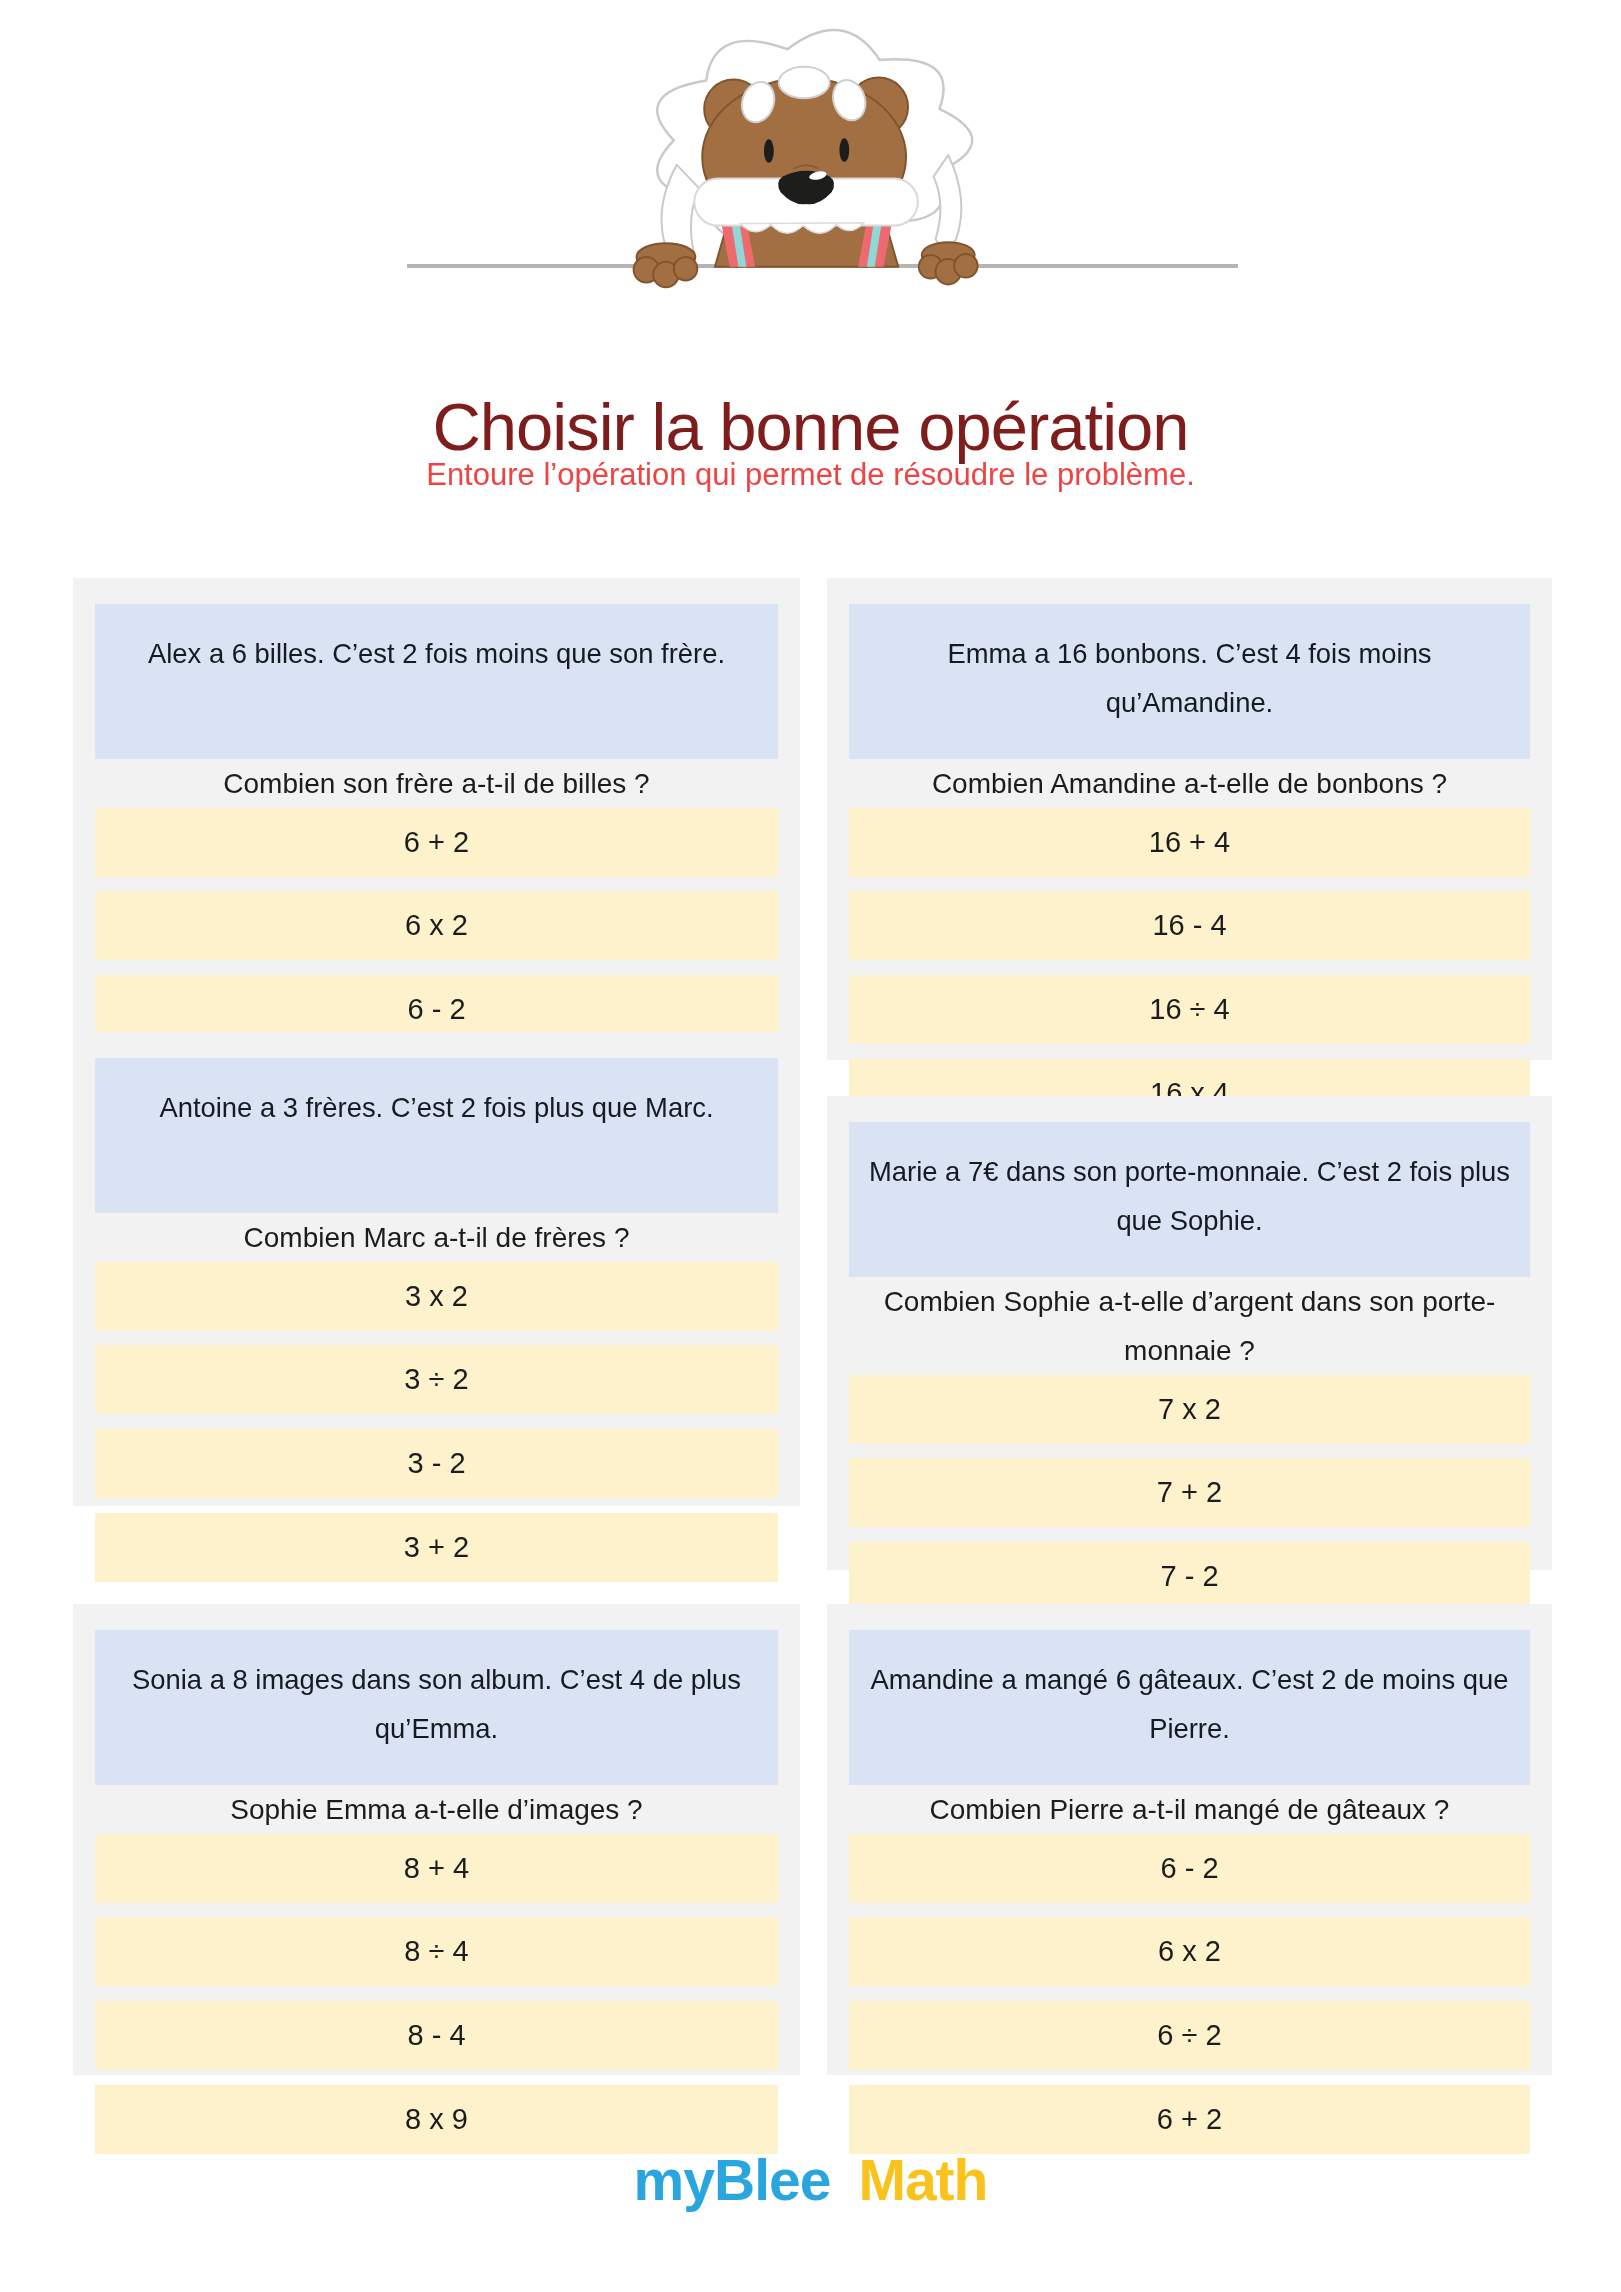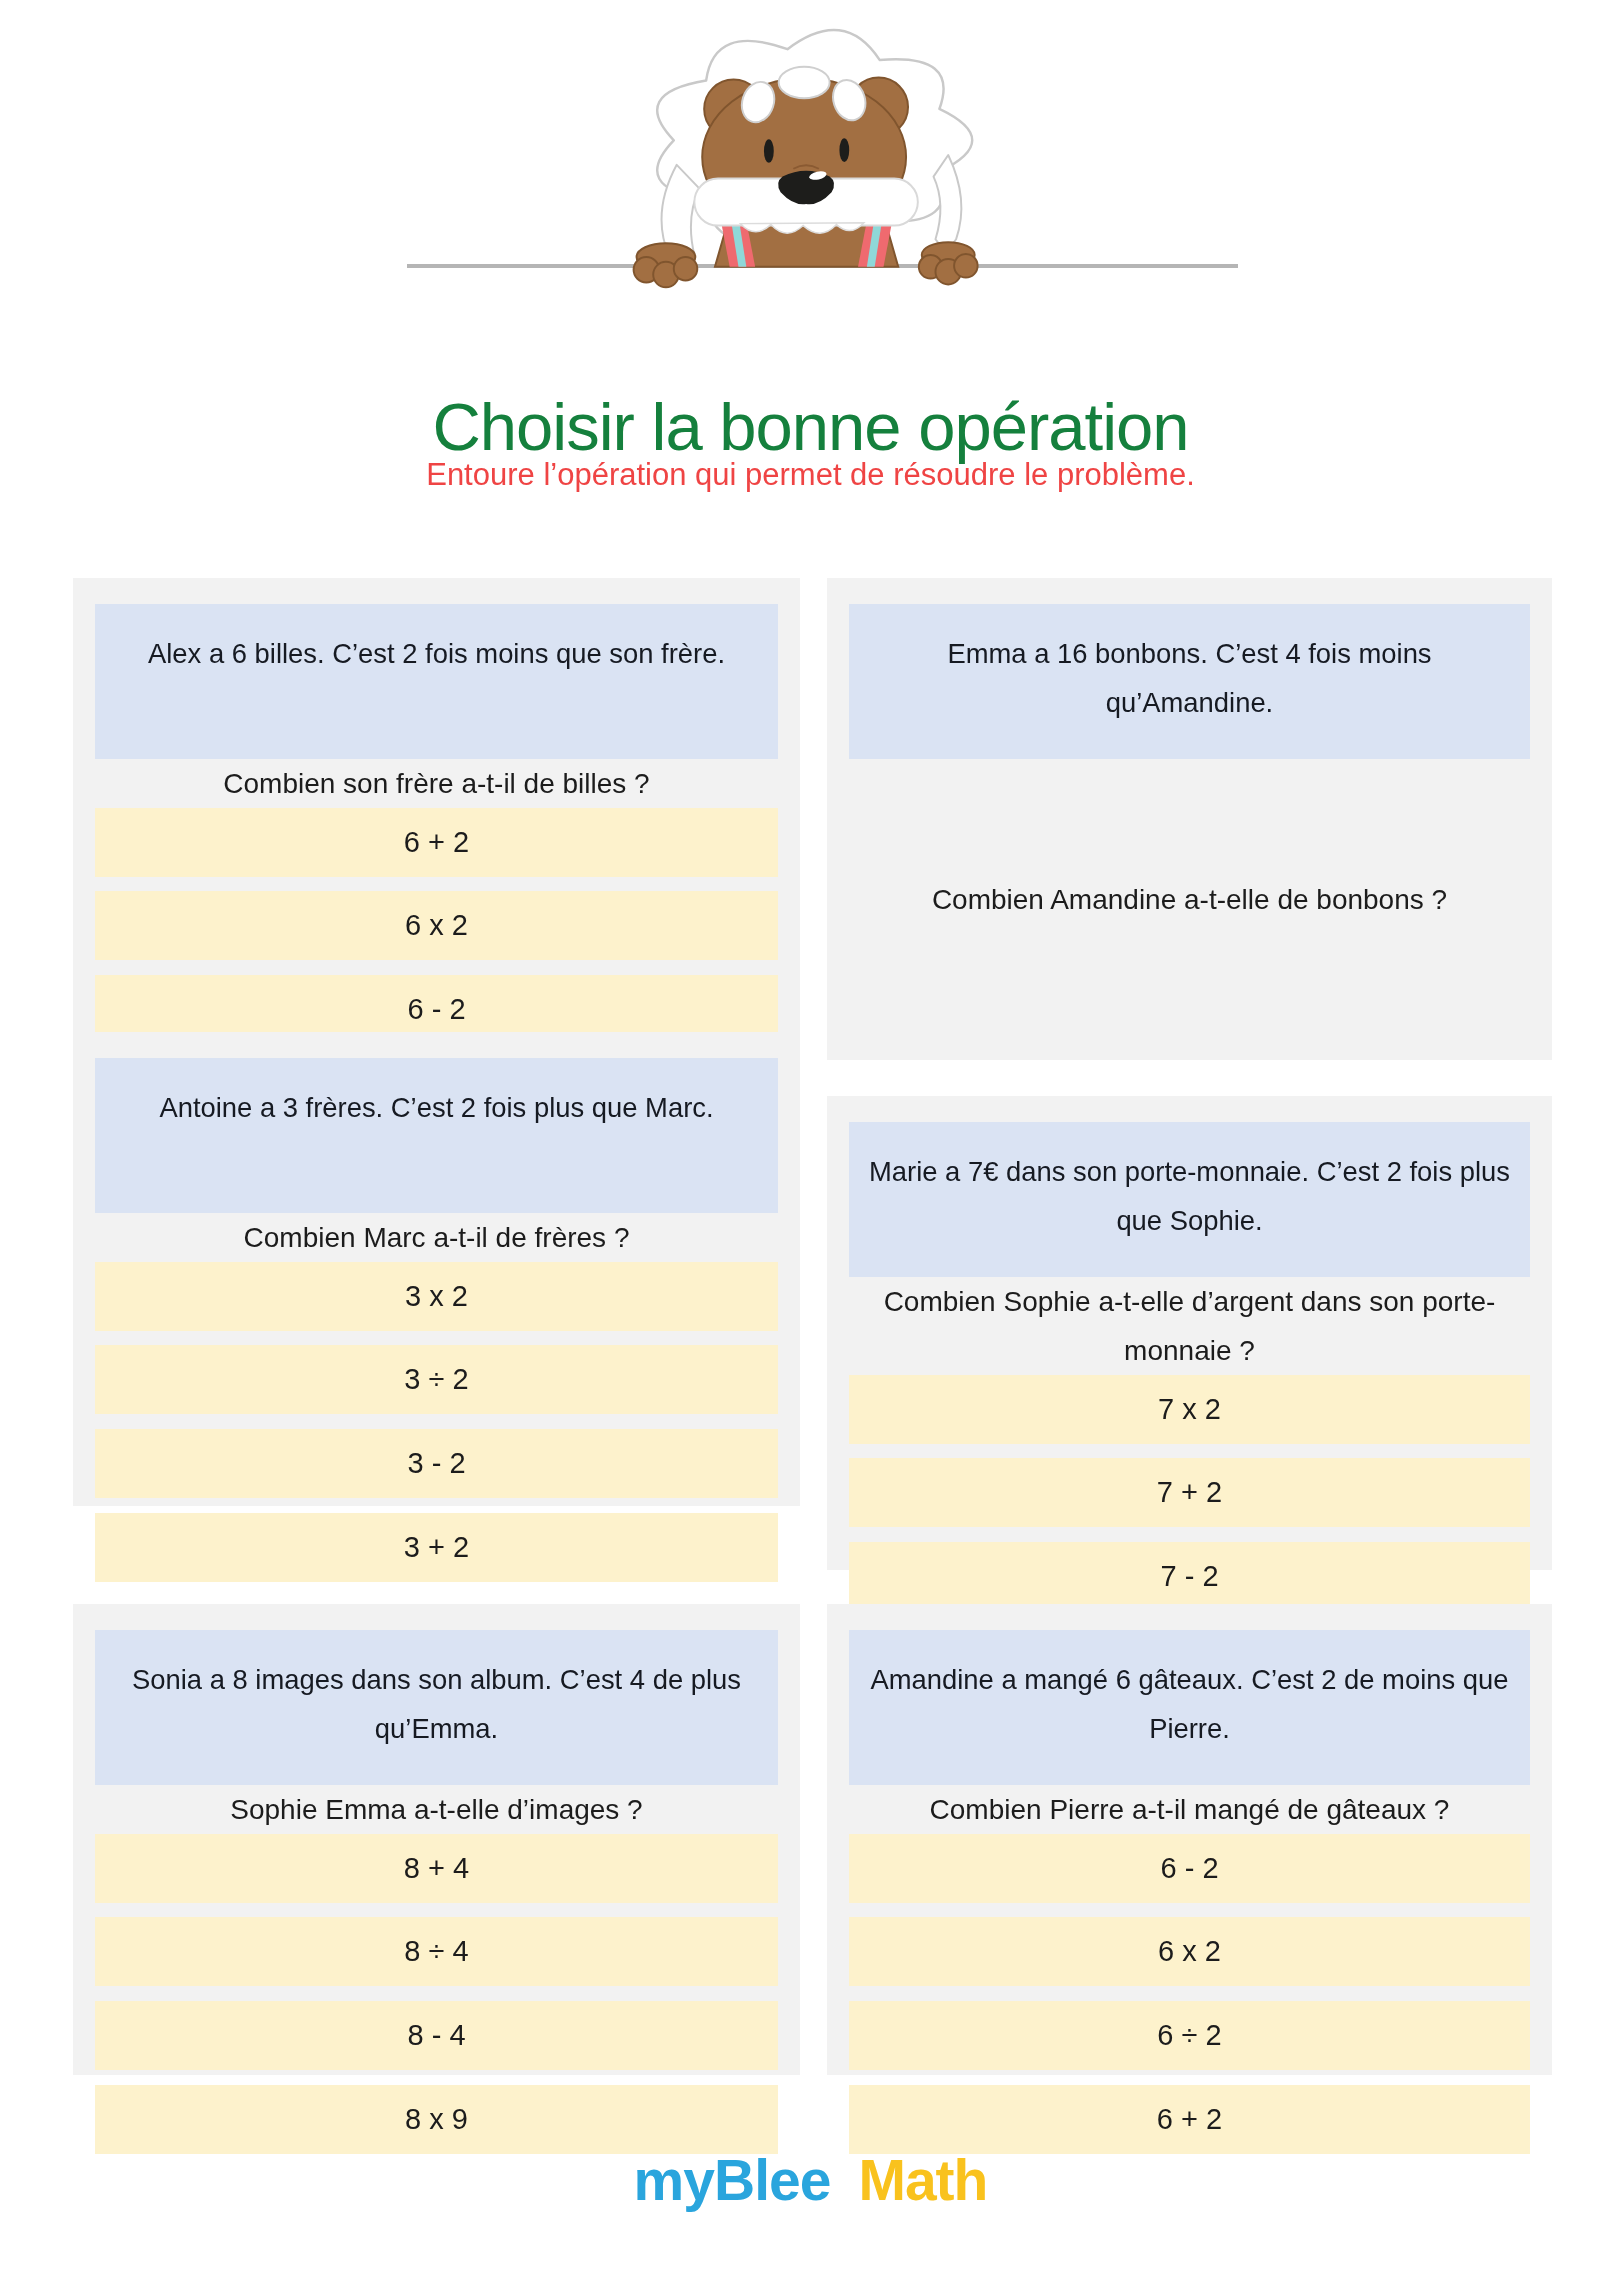--- a/index.html
+++ b/index.html
@@ -8,21 +8,21 @@
     background:#ffffff;color:var(--text,#1c1c1c);
     font-family:"Liberation Sans","DejaVu Sans",sans-serif;
   }
   .shelf-line{
     position:absolute;left:407px;top:264px;width:831px;height:3.9px;
     background:var(--line-gray,#b5b5b5);z-index:1;
   }
   .mascot{position:absolute;left:603px;top:7.8px;width:416px;height:296px;z-index:2;}
   .page-title{
     position:absolute;top:345px;left:0;width:100%;text-align:center;
-    font-size:67px;line-height:1.1;letter-spacing:-1px;color:#15803d;font-weight:400;
+    font-size:67px;line-height:1.1;letter-spacing:-1px;color:#7f1d1d;font-weight:400;
   }
   .page-subtitle{
     position:absolute;top:457px;left:0;width:100%;text-align:center;
     font-size:31px;color:#ef4444;
   }
   .card{
     position:absolute;background:var(--card-bg,#f2f2f2);
     display:flex;flex-direction:column;box-sizing:border-box;
     padding:25.5px 21.6px 19.6px;
   }
@@ -111,20 +111,26 @@
     <div class="option">6 + 2</div>
     <div class="option">6 x 2</div>
     <div class="option">6 - 2</div>
     <div class="option">6 ÷ 2</div>
   </div>
 </section>
 
 <section class="card" style="left:827px;top:578px;width:725px;height:482px">
   <div class="statement">Emma a 16 bonbons. C’est 4 fois moins qu’Amandine.</div>
   <div class="question">Combien Amandine a-t-elle de bonbons ?</div>
+  <div class="options">
+    <div class="option">16 + 4</div>
+    <div class="option">16 - 4</div>
+    <div class="option">16 ÷ 4</div>
+    <div class="option">16 x 4</div>
+  </div>
 </section>
 
 <section class="card" style="left:73px;top:1032px;width:727px;height:474px">
   <div class="statement">Antoine a 3 frères. C’est 2 fois plus que Marc.</div>
   <div class="question">Combien Marc a-t-il de frères ?</div>
   <div class="options">
     <div class="option">3 x 2</div>
     <div class="option">3 ÷ 2</div>
     <div class="option">3 - 2</div>
     <div class="option">3 + 2</div>

